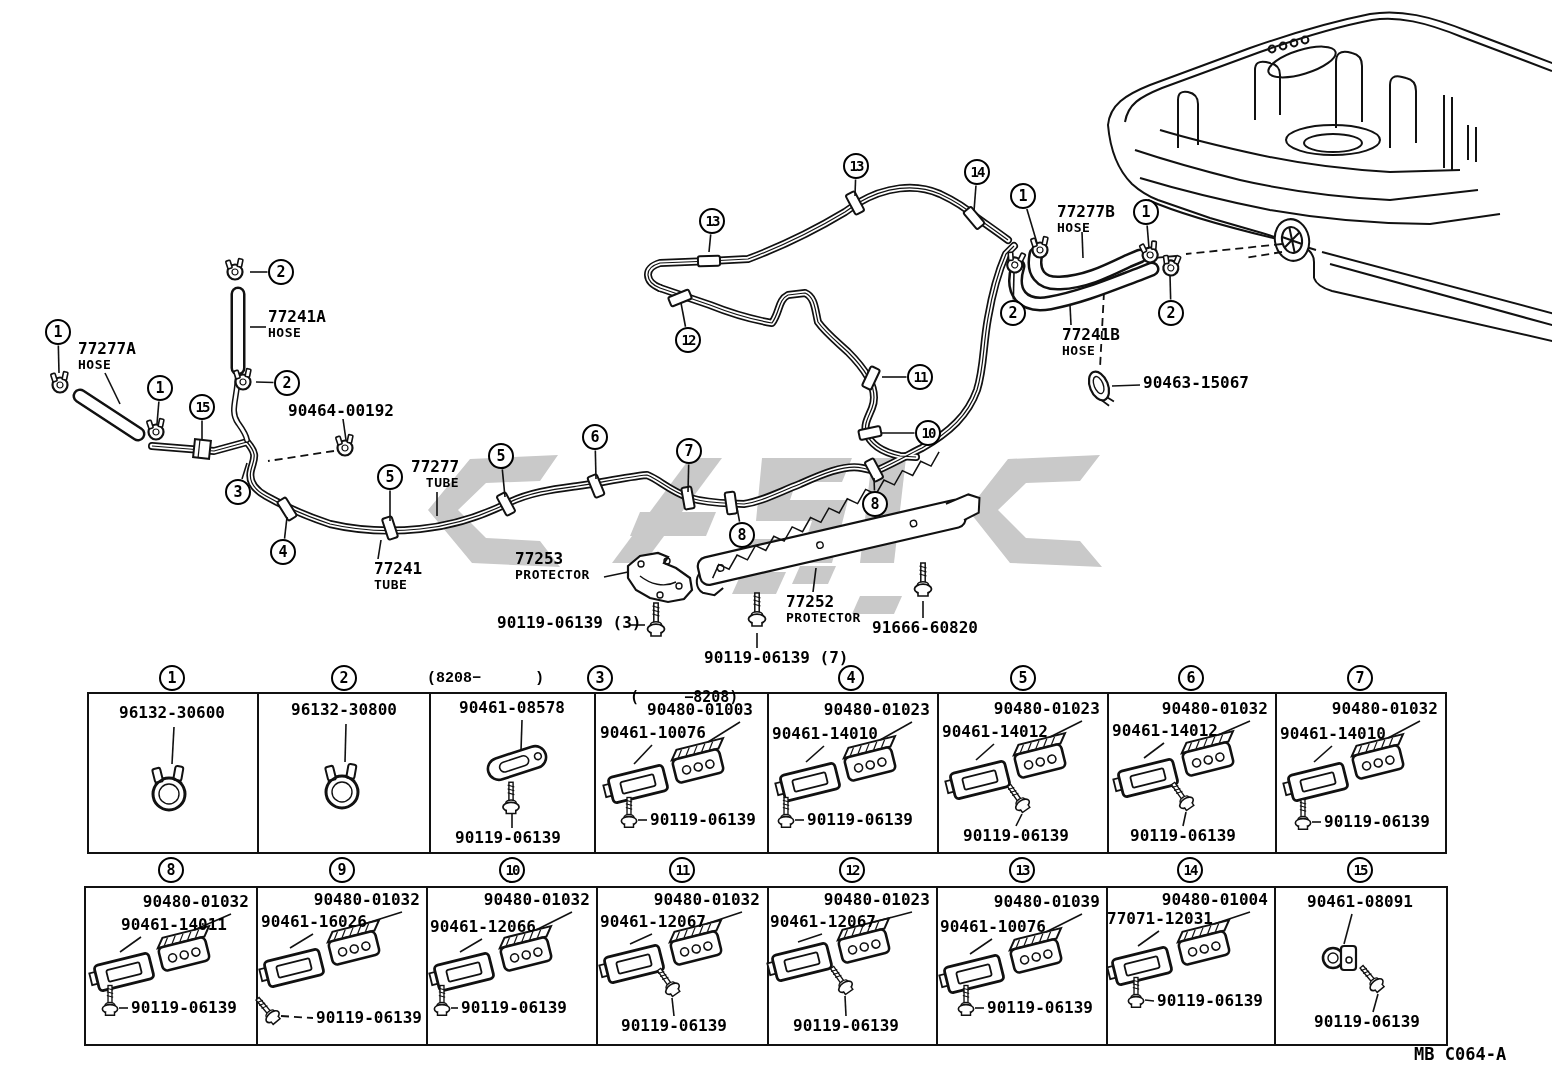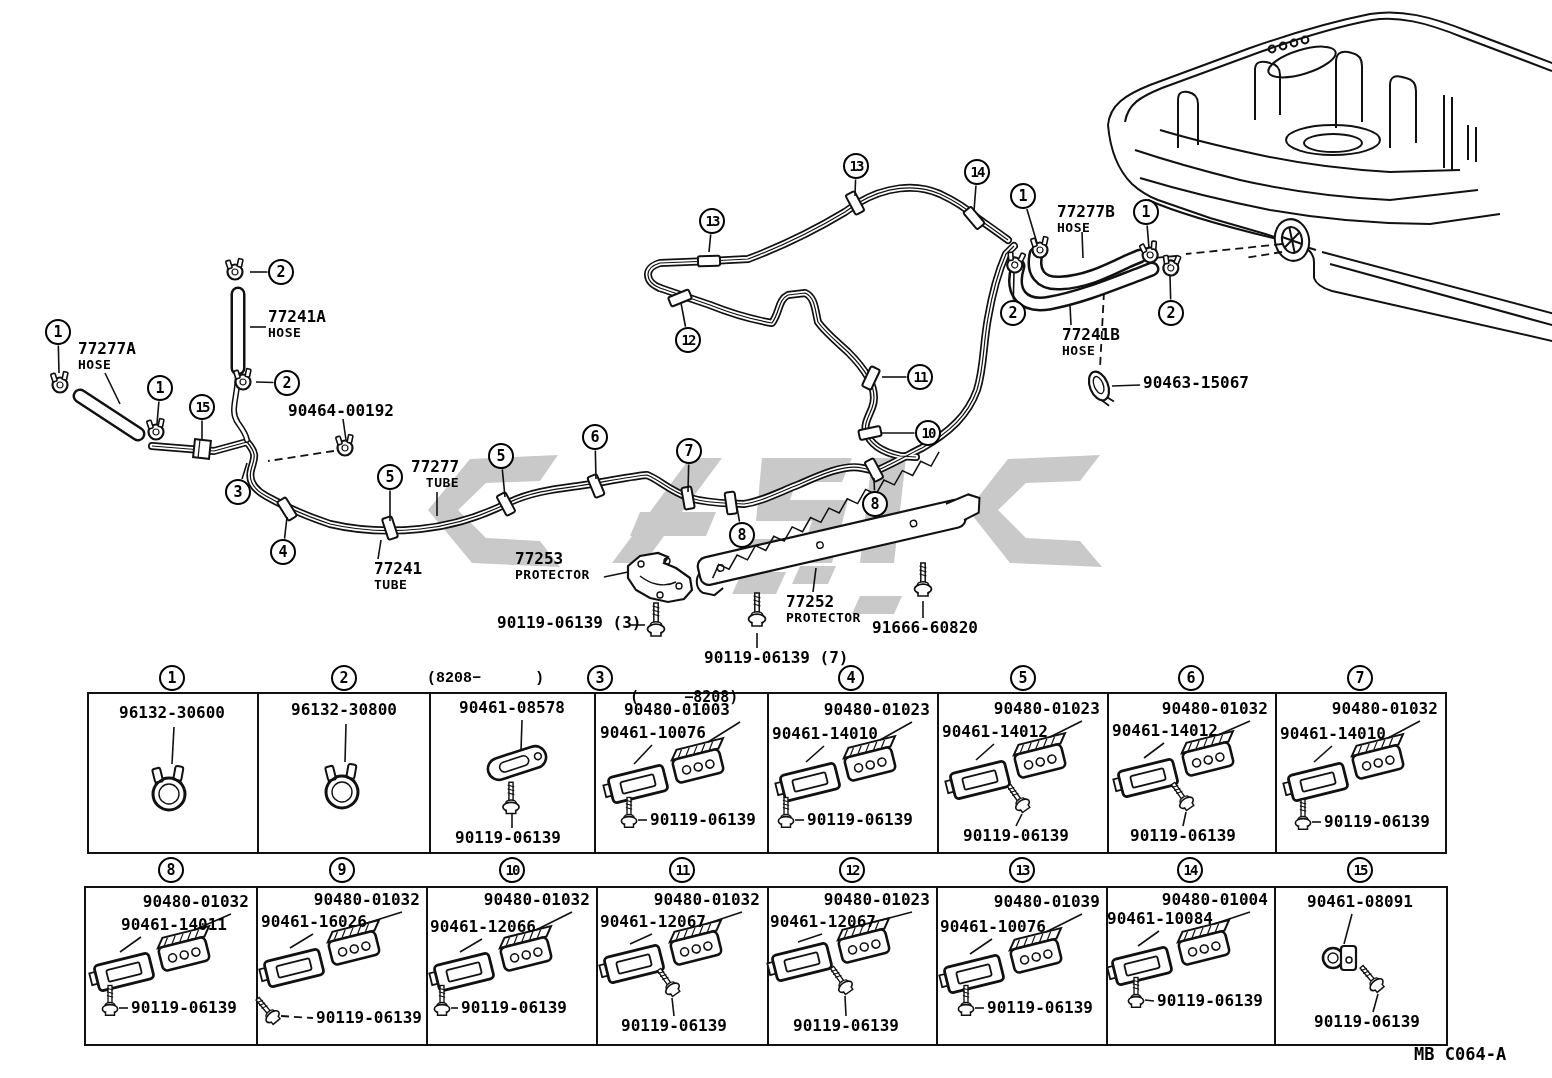--- a/index.html
+++ b/index.html
@@ -430,21 +430,21 @@
       <div class="callout" style="left: 331px; top: 665px;">2</div>
       <div class="callout" style="left: 587px; top: 665px;">3</div>
       <div class="callout" style="left: 838px; top: 665px;">4</div>
       <div class="callout" style="left: 1010px; top: 665px;">5</div>
       <div class="callout" style="left: 1178px; top: 665px;">6</div>
       <div class="callout" style="left: 1347px; top: 665px;">7</div>
       <div class="ltext" style="left: 172px; top: 705px; transform: translateX(-50%);">96132-30600</div>
       <div class="ltext" style="left: 344px; top: 702px; transform: translateX(-50%);">96132-30800</div>
       <div class="ltext" style="left: 512px; top: 700px; transform: translateX(-50%);">90461-08578</div>
       <div class="ltext" style="left: 508px; top: 830px; transform: translateX(-50%);">90119-06139</div>
-      <div class="ltext" style="left: 624px; top: 702px;">90480-01003</div>
+      <div class="ltext" style="left: 647px; top: 702px;">90480-01003</div>
       <div class="ltext" style="left: 600px; top: 725px;">90461-10076</div>
       <div class="ltext" style="left: 650px; top: 812px;">90119-06139</div>
       <div class="ltext" style="left: 823.85px; top: 702px;">90480-01023</div>
       <div class="ltext" style="left: 772px; top: 726px;">90461-14010</div>
       <div class="ltext" style="left: 807px; top: 812px;">90119-06139</div>
       <div class="ltext" style="left: 993.85px; top: 701px;">90480-01023</div>
       <div class="ltext" style="left: 942px; top: 724px;">90461-14012</div>
       <div class="ltext" style="left: 1016px; top: 828px; transform: translateX(-50%);">90119-06139</div>
       <div class="ltext" style="left: 1161.85px; top: 701px;">90480-01032</div>
       <div class="ltext" style="left: 1112px; top: 723px;">90461-14012</div>
@@ -472,21 +472,21 @@
       <div class="ltext" style="left: 653.85px; top: 892px;">90480-01032</div>
       <div class="ltext" style="left: 600px; top: 914px;">90461-12067</div>
       <div class="ltext" style="left: 674px; top: 1018px; transform: translateX(-50%);">90119-06139</div>
       <div class="ltext" style="left: 823.85px; top: 892px;">90480-01023</div>
       <div class="ltext" style="left: 770px; top: 914px;">90461-12067</div>
       <div class="ltext" style="left: 846px; top: 1018px; transform: translateX(-50%);">90119-06139</div>
       <div class="ltext" style="left: 993.85px; top: 894px;">90480-01039</div>
       <div class="ltext" style="left: 940px; top: 919px;">90461-10076</div>
       <div class="ltext" style="left: 987px; top: 1000px;">90119-06139</div>
       <div class="ltext" style="left: 1161.85px; top: 892px;">90480-01004</div>
-      <div class="ltext" style="left: 1107px; top: 911px;">90461-10084</div>
+      <div class="ltext" style="left: 1107px; top: 911px;">77071-12031</div>
       <div class="ltext" style="left: 1157px; top: 993px;">90119-06139</div>
       <div class="ltext" style="left: 1360px; top: 894px; transform: translateX(-50%);">90461-08091</div>
       <div class="ltext" style="left: 1367px; top: 1014px; transform: translateX(-50%);">90119-06139</div>
       <div class="note" style="left: 427px; top: 670px; font-family: Liberation Mono, monospace;">(8208−      )</div>
       <div class="note" style="left: 630px; top: 688px;">(     −8208)</div>
     </div>
 <div class="footer" style="left:1414px;top:1044px;position:absolute;">MB C064-A</div>
 
 </div>
 </body></html>

